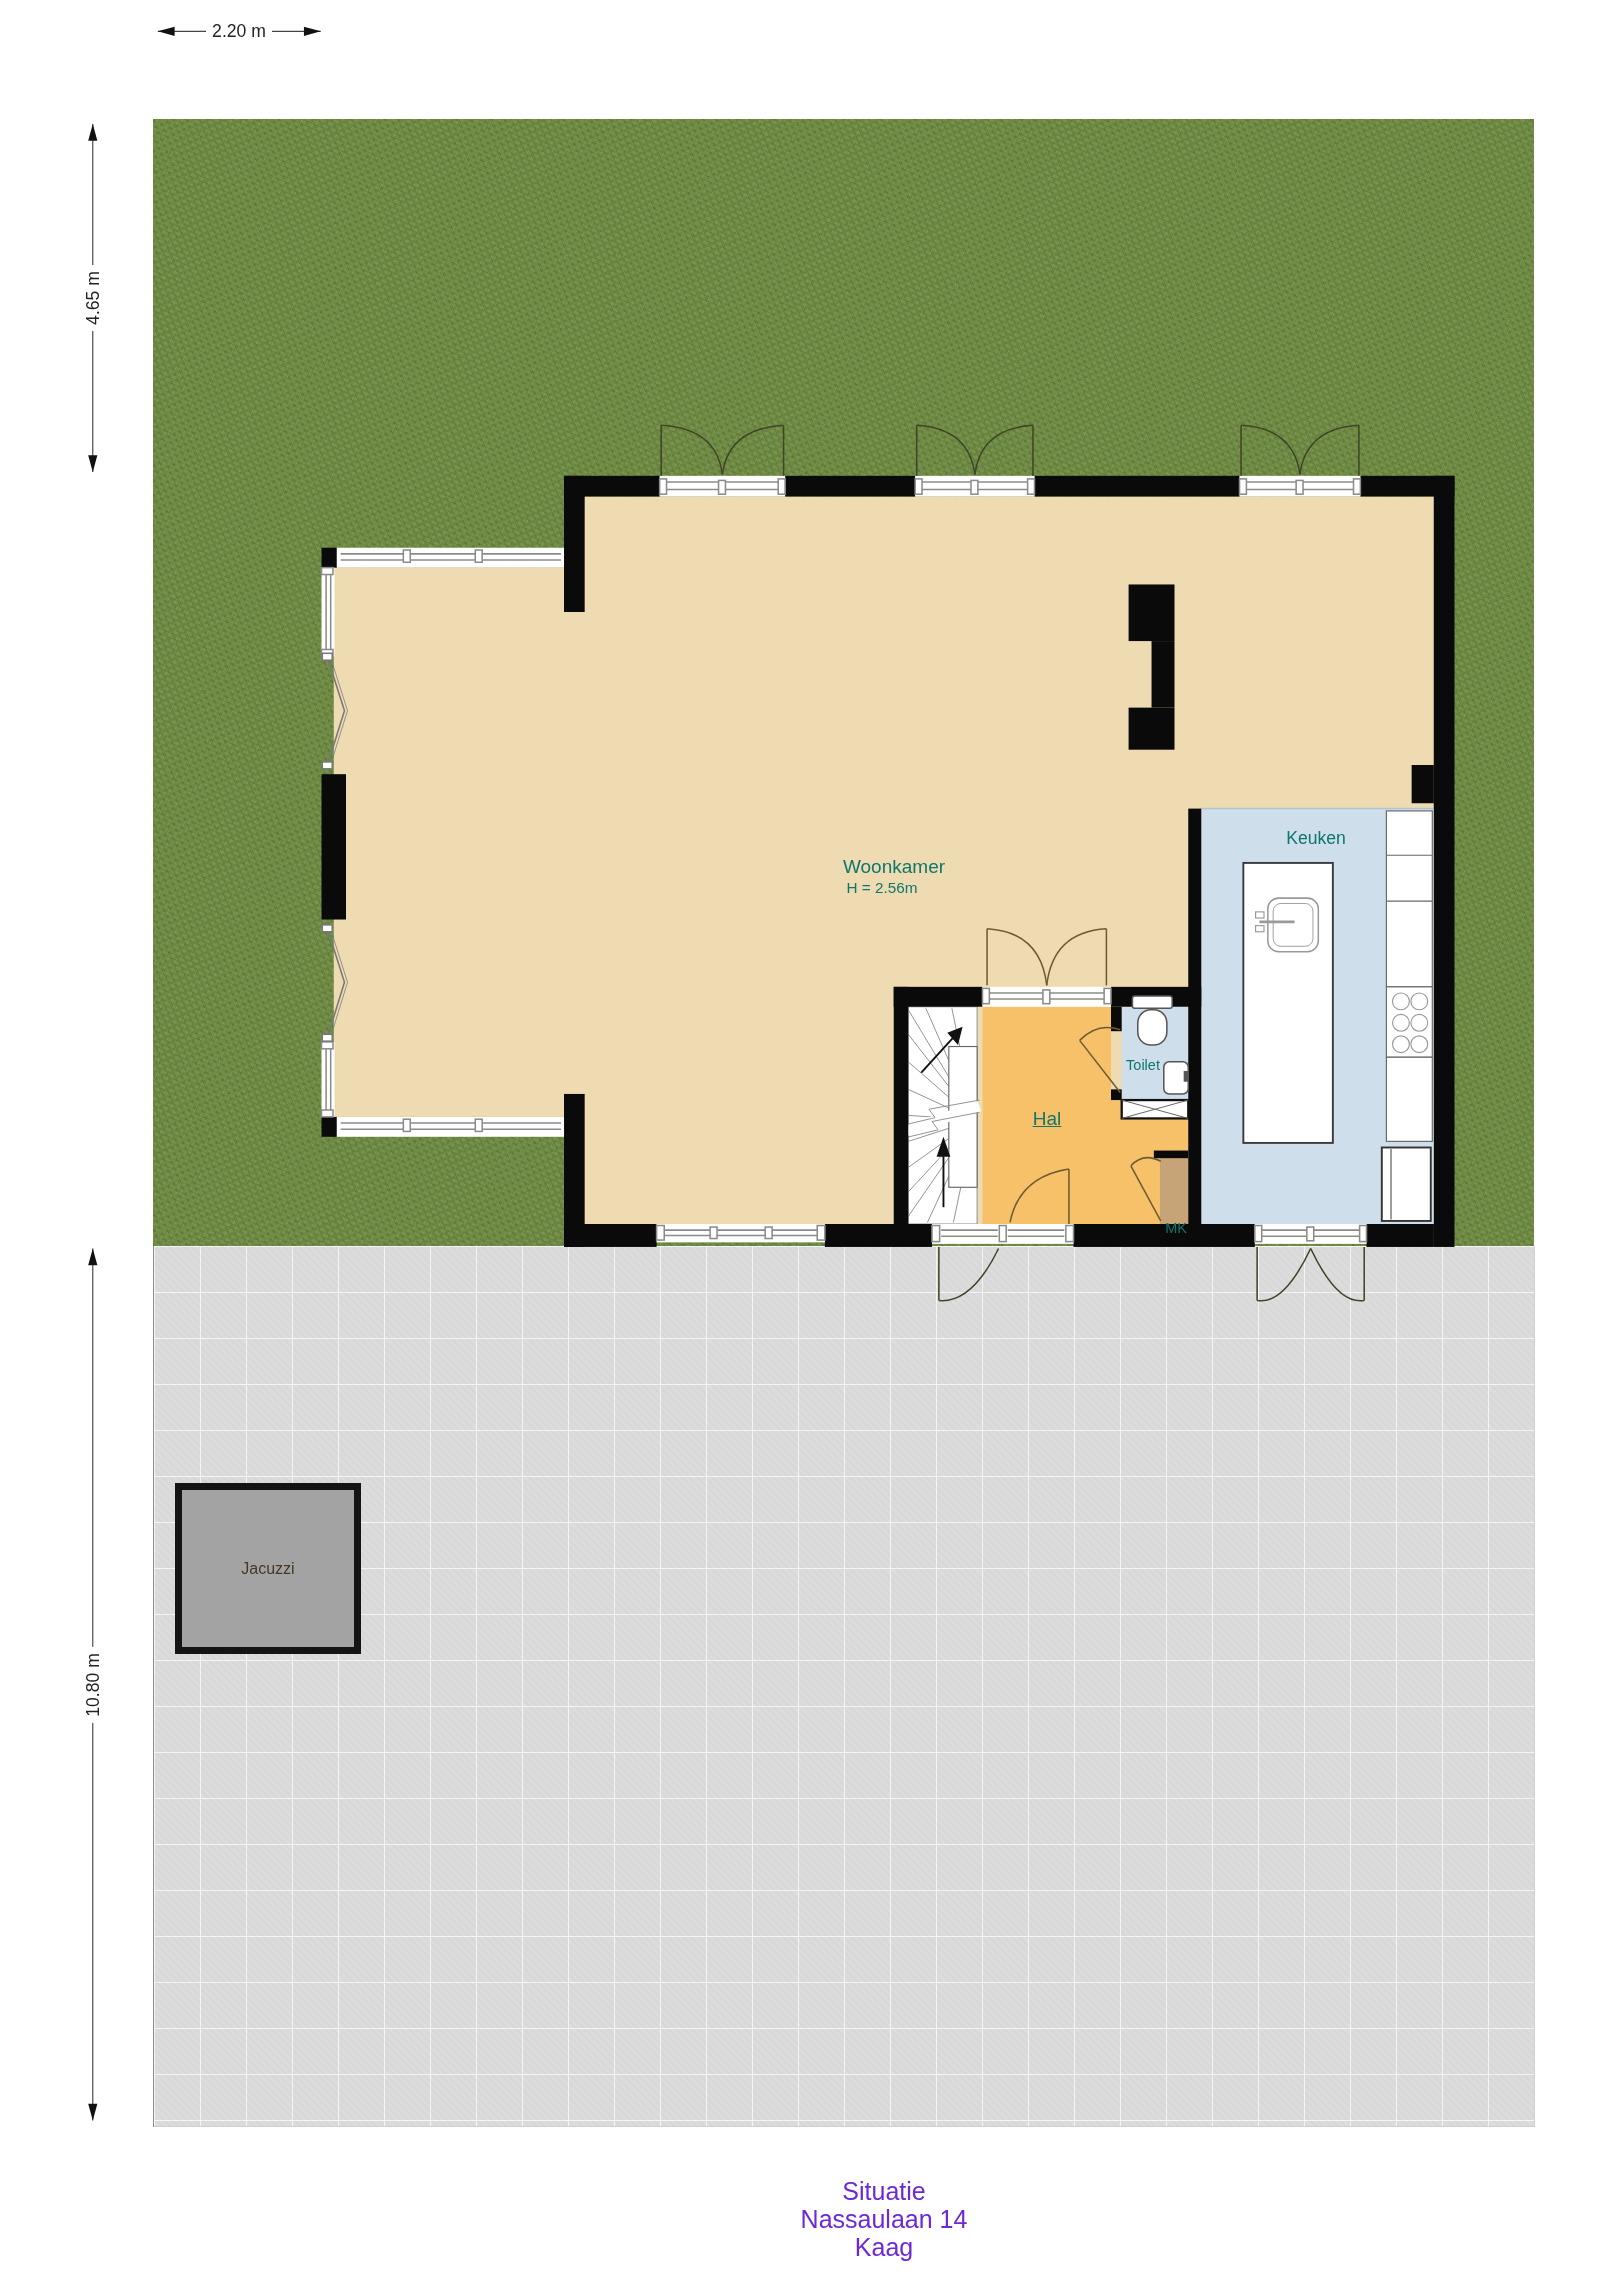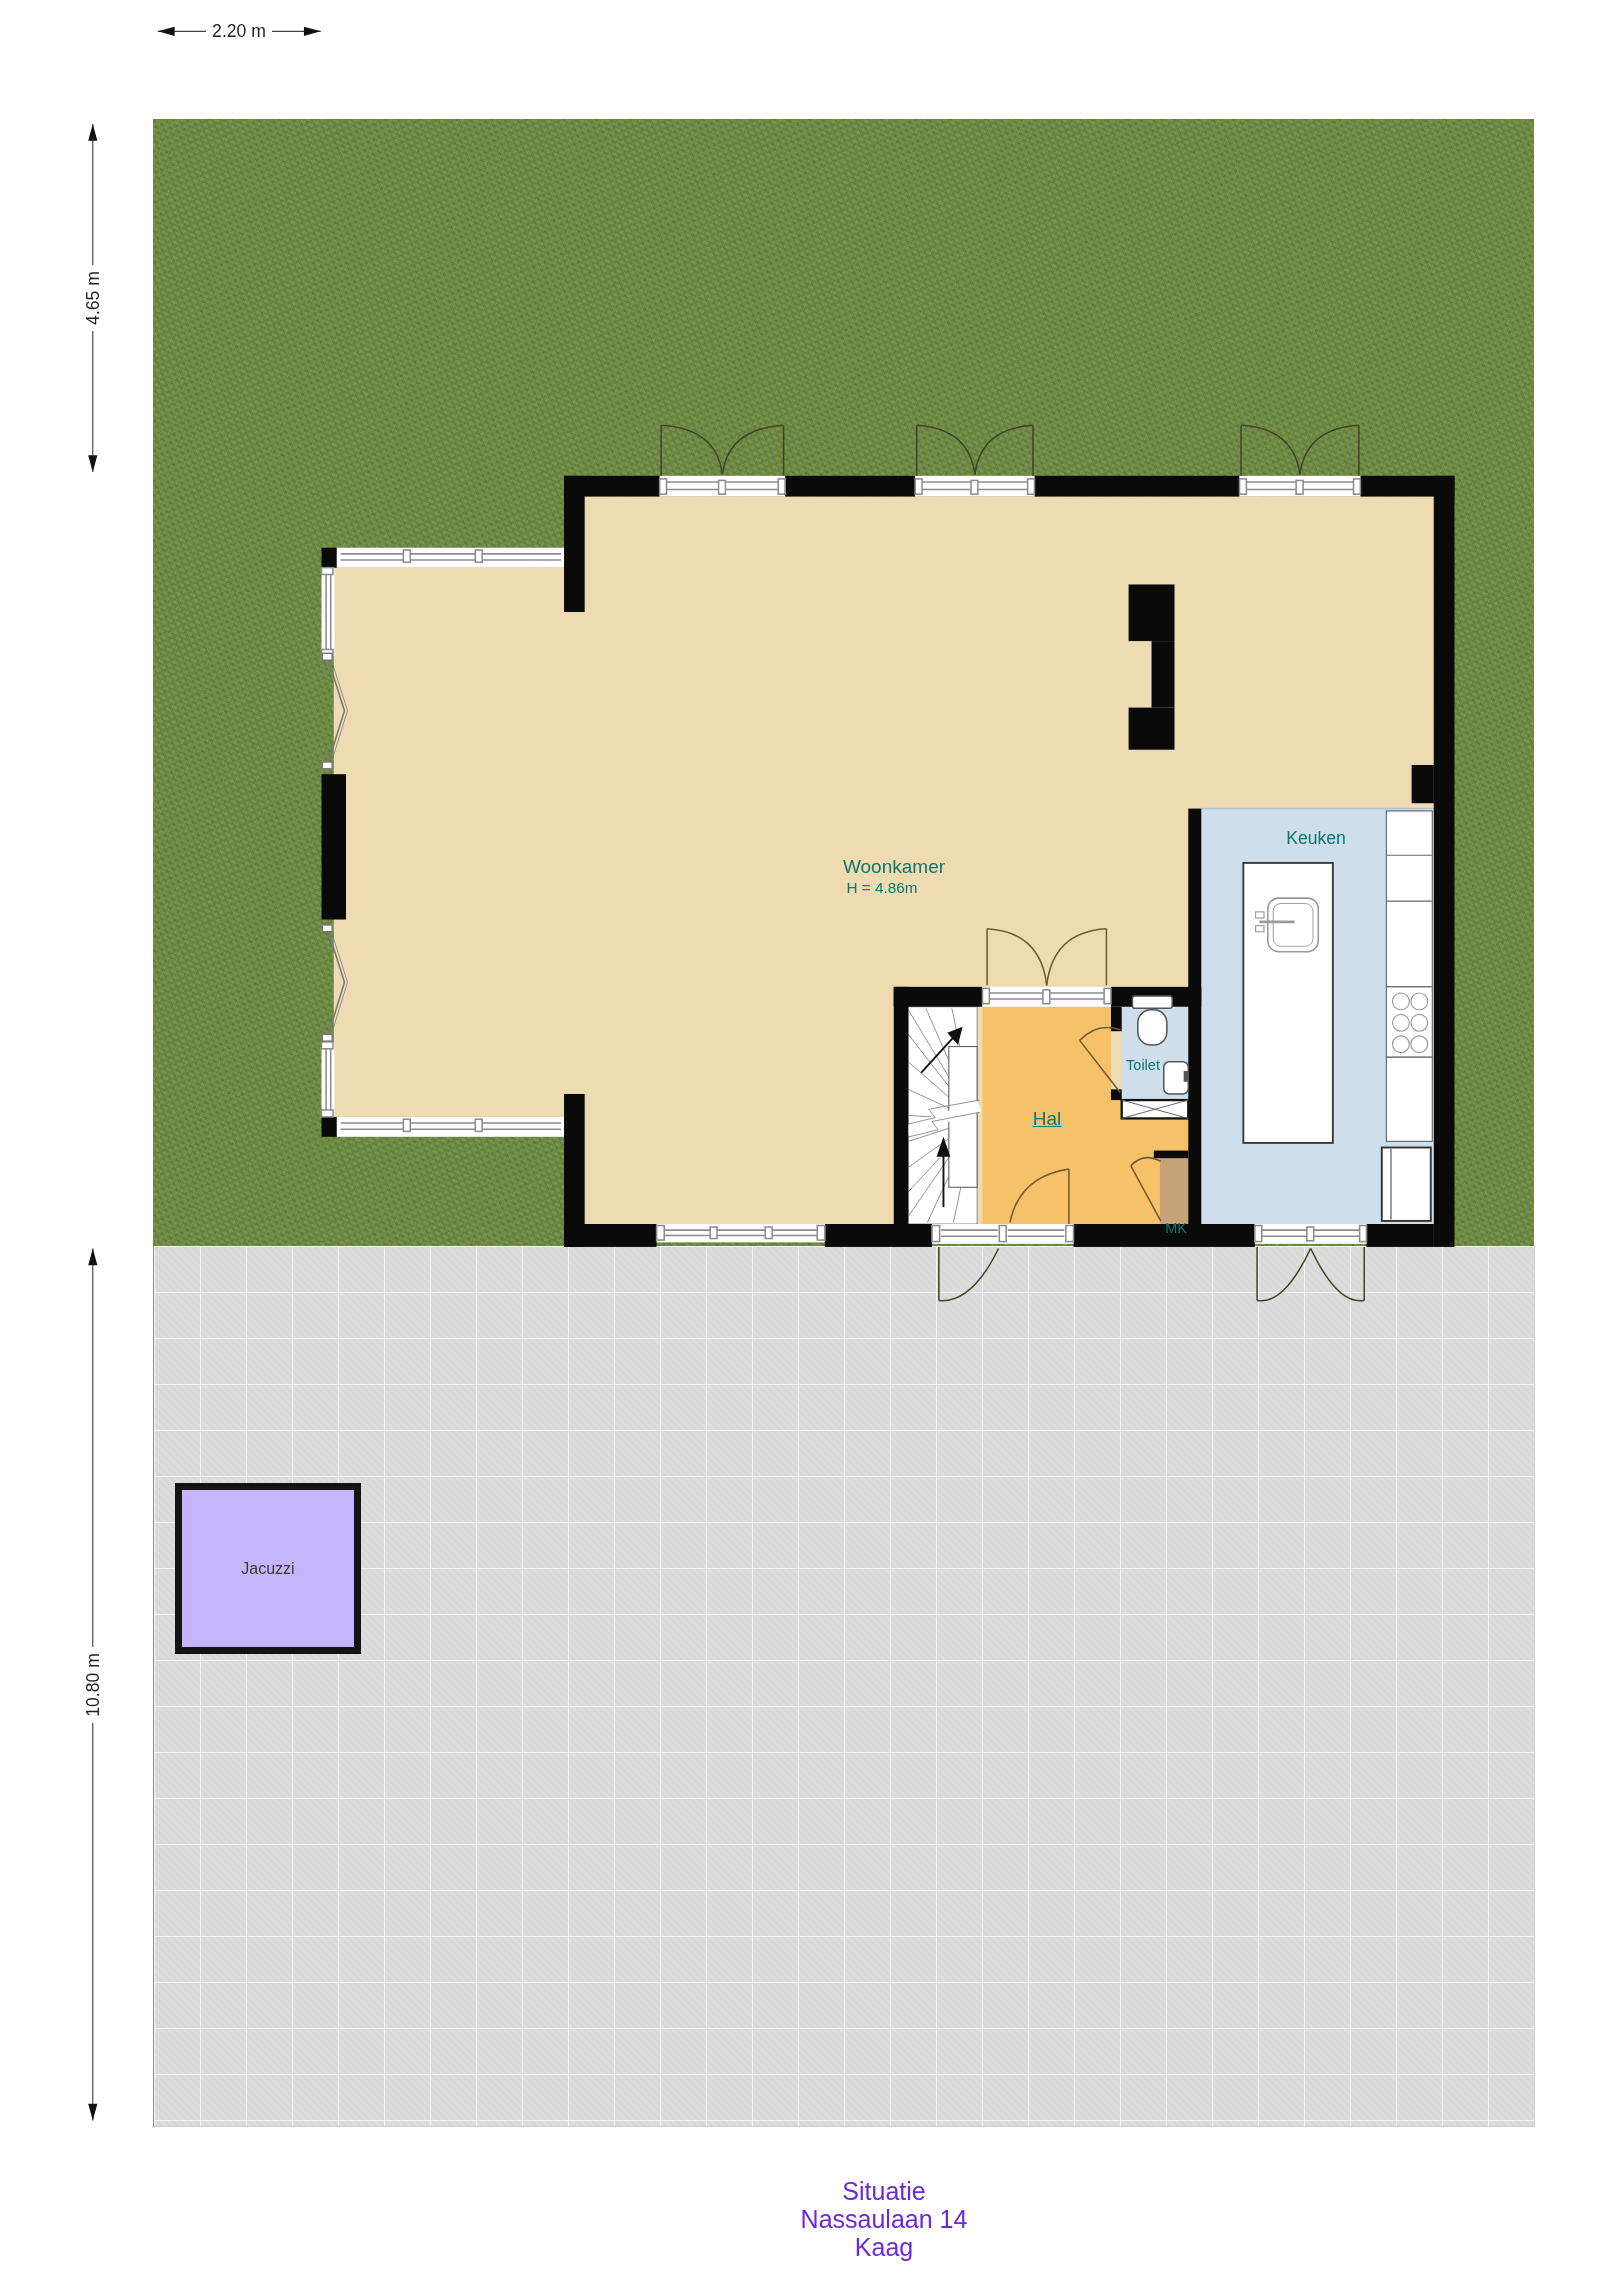--- a/index.html
+++ b/index.html
@@ -322,31 +322,31 @@
       <line x1="121" y1="162" x2="121" y2="617"></line>
       <polygon points="121,162 115,184 127,184" stroke="none"></polygon>
       <polygon points="121,617 115,595 127,595" stroke="none"></polygon>
       <line x1="121" y1="1632" x2="121" y2="2772"></line>
       <polygon points="121,1632 115,1654 127,1654" stroke="none"></polygon>
       <polygon points="121,2772 115,2750 127,2750" stroke="none"></polygon>
     </g>
   </svg>
 
   <div class="room-label lbl-woonkamer" style="left:882px;top:867px;">Woonkamer</div>
-  <div class="room-label lbl-note" style="left:882px;top:888px;">H = 4.86m</div>
+  <div class="room-label lbl-note" style="left:882px;top:888px;">H = 2.56m</div>
   <div class="room-label lbl-keuken" style="left:1316px;top:838px;">Keuken</div>
   <div class="room-label lbl-hal" style="left:1047px;top:1119px;">Hal</div>
   <div class="room-label lbl-toilet" style="left:1143px;top:1065px;">Toilet</div>
   <div class="room-label lbl-mk" style="left:1176px;top:1194px;margin-top:34px;">MK</div>
 
   <div class="dim-label" style="left:239px;top:31px;">2.20 m</div>
   <div class="dim-label vert" style="left:93px;top:298px;">4.65 m</div>
   <div class="dim-label vert" style="left:93px;top:1685px;">10.80 m</div>
 
-  <div id="jacuzzi" class="abs" style="background-color: #c4b5fd;">
+  <div id="jacuzzi" class="abs" style="background-color: #a3a3a3;">
     <span class="jl">Jacuzzi</span>
   </div>
 
   <div id="caption">
     <div>Situatie</div>
     <div>Nassaulaan 14</div>
     <div>Kaag</div>
   </div>
 
 </div>

